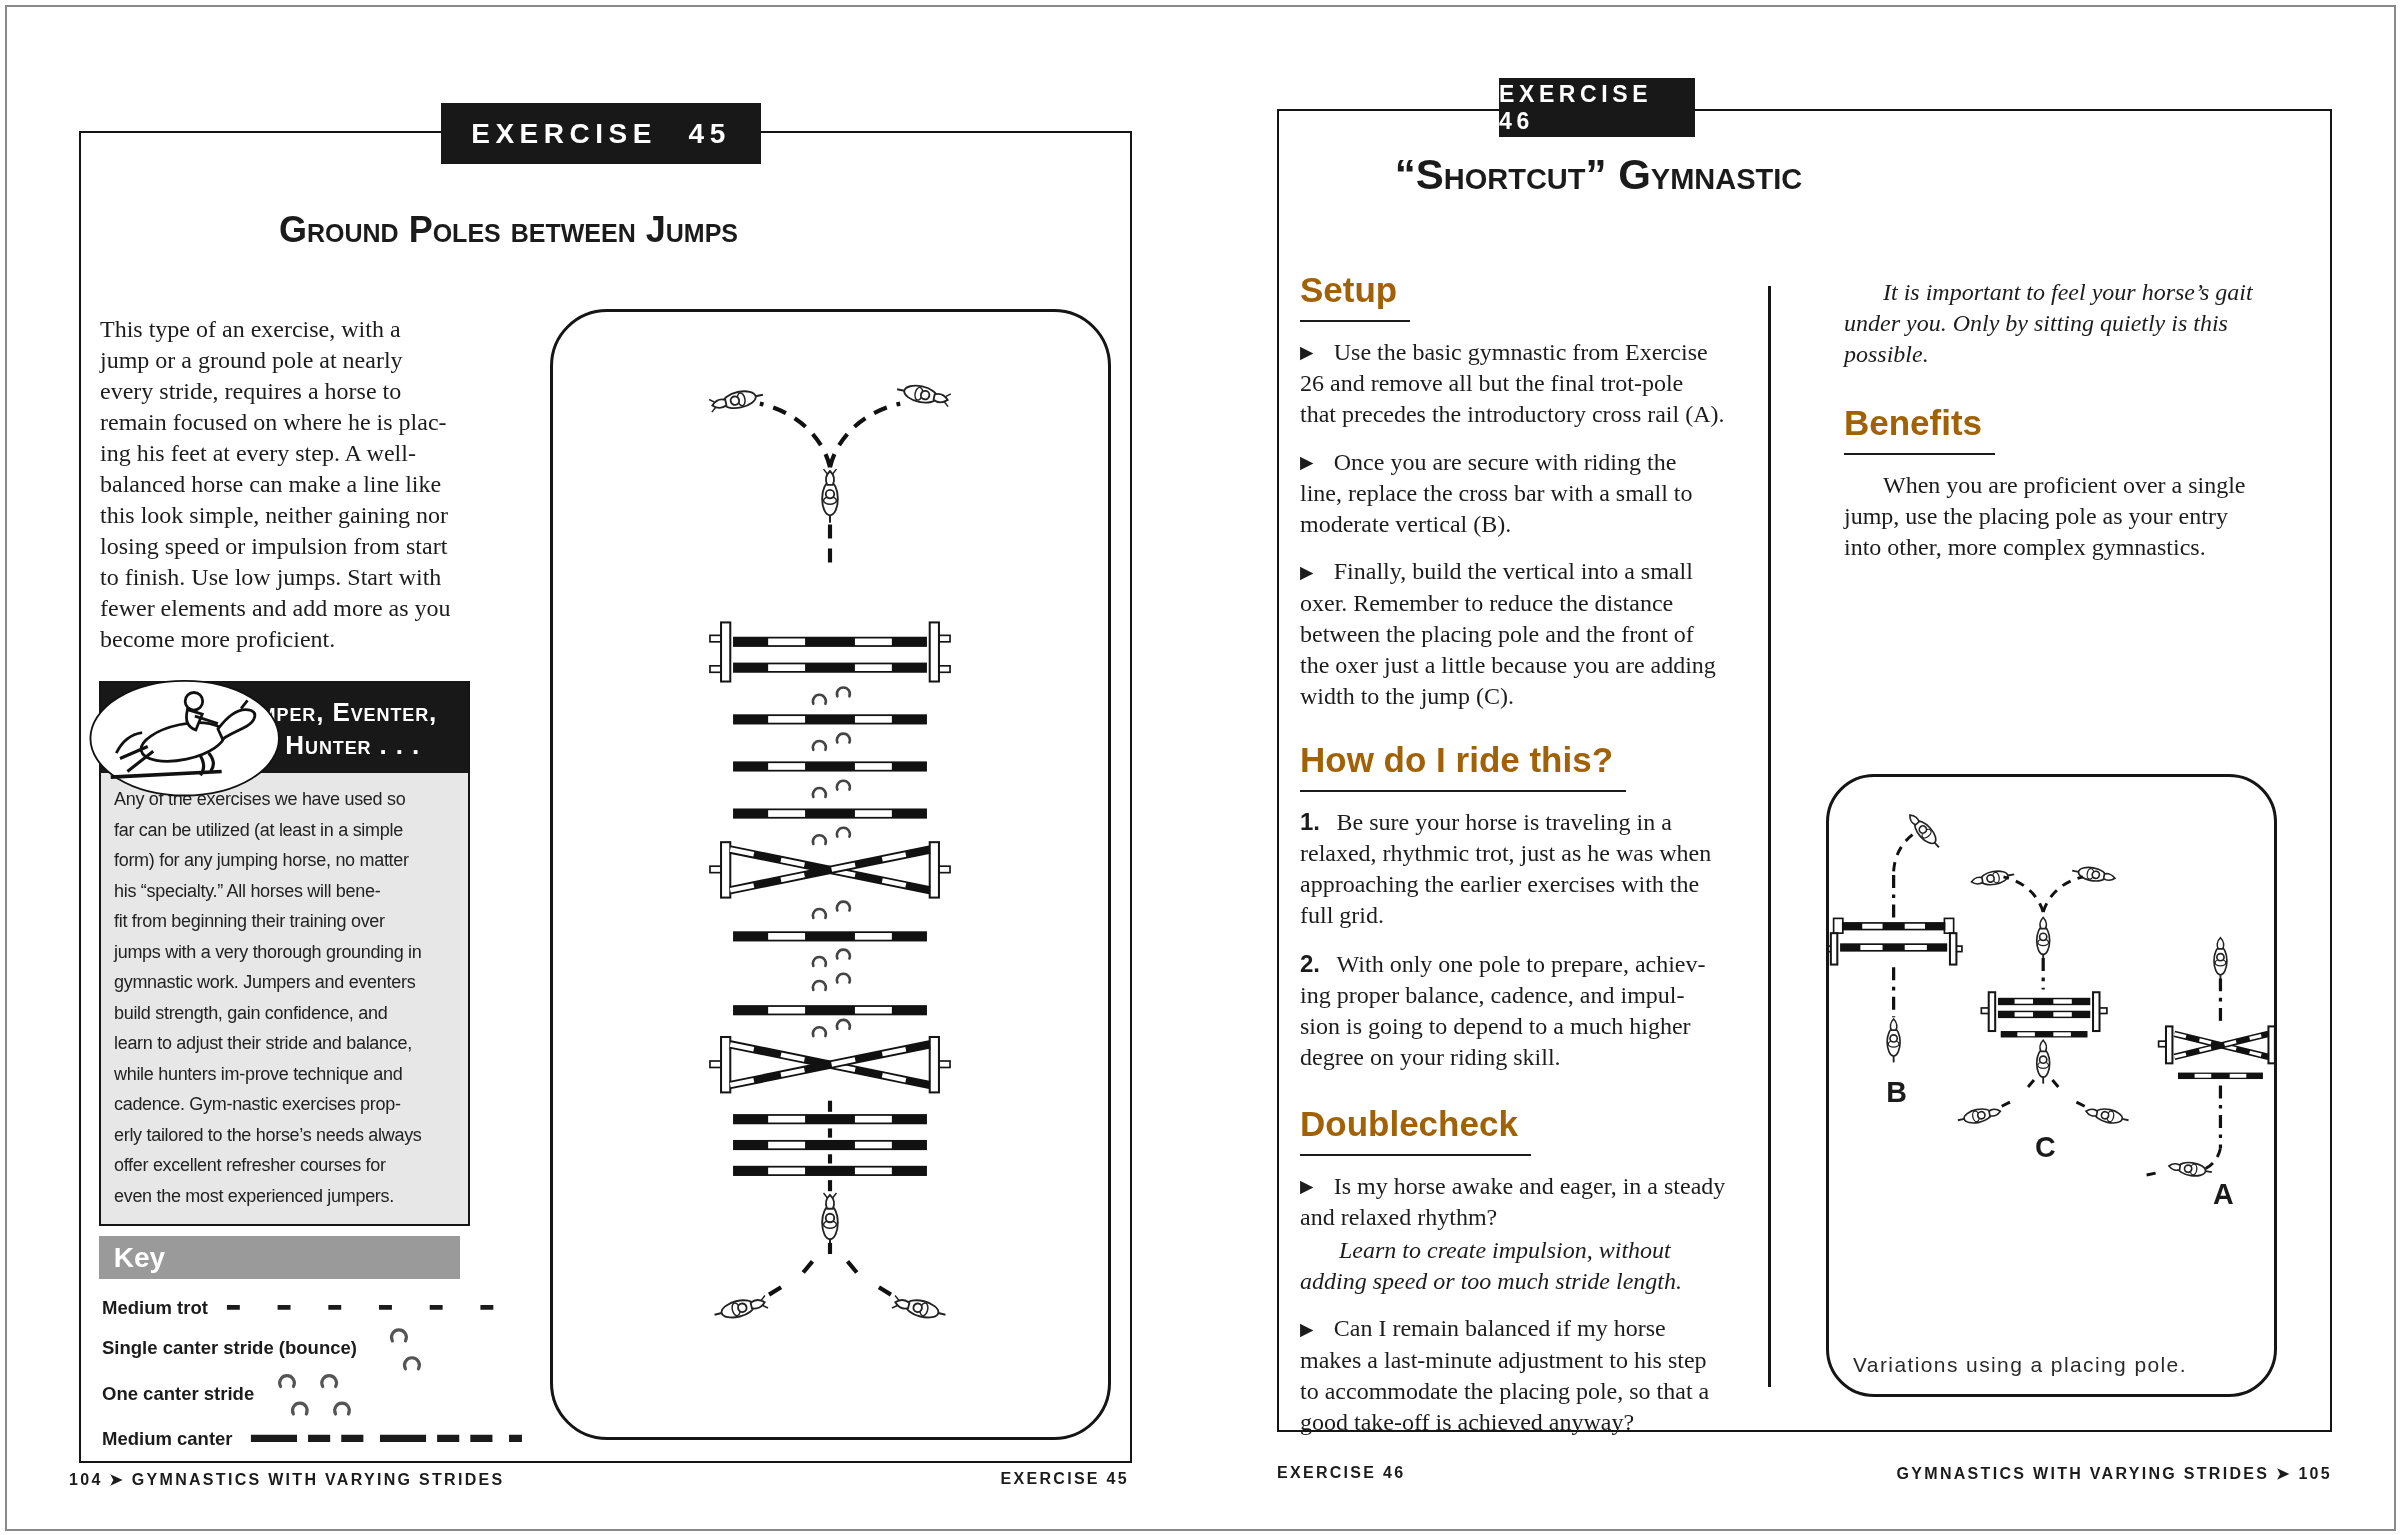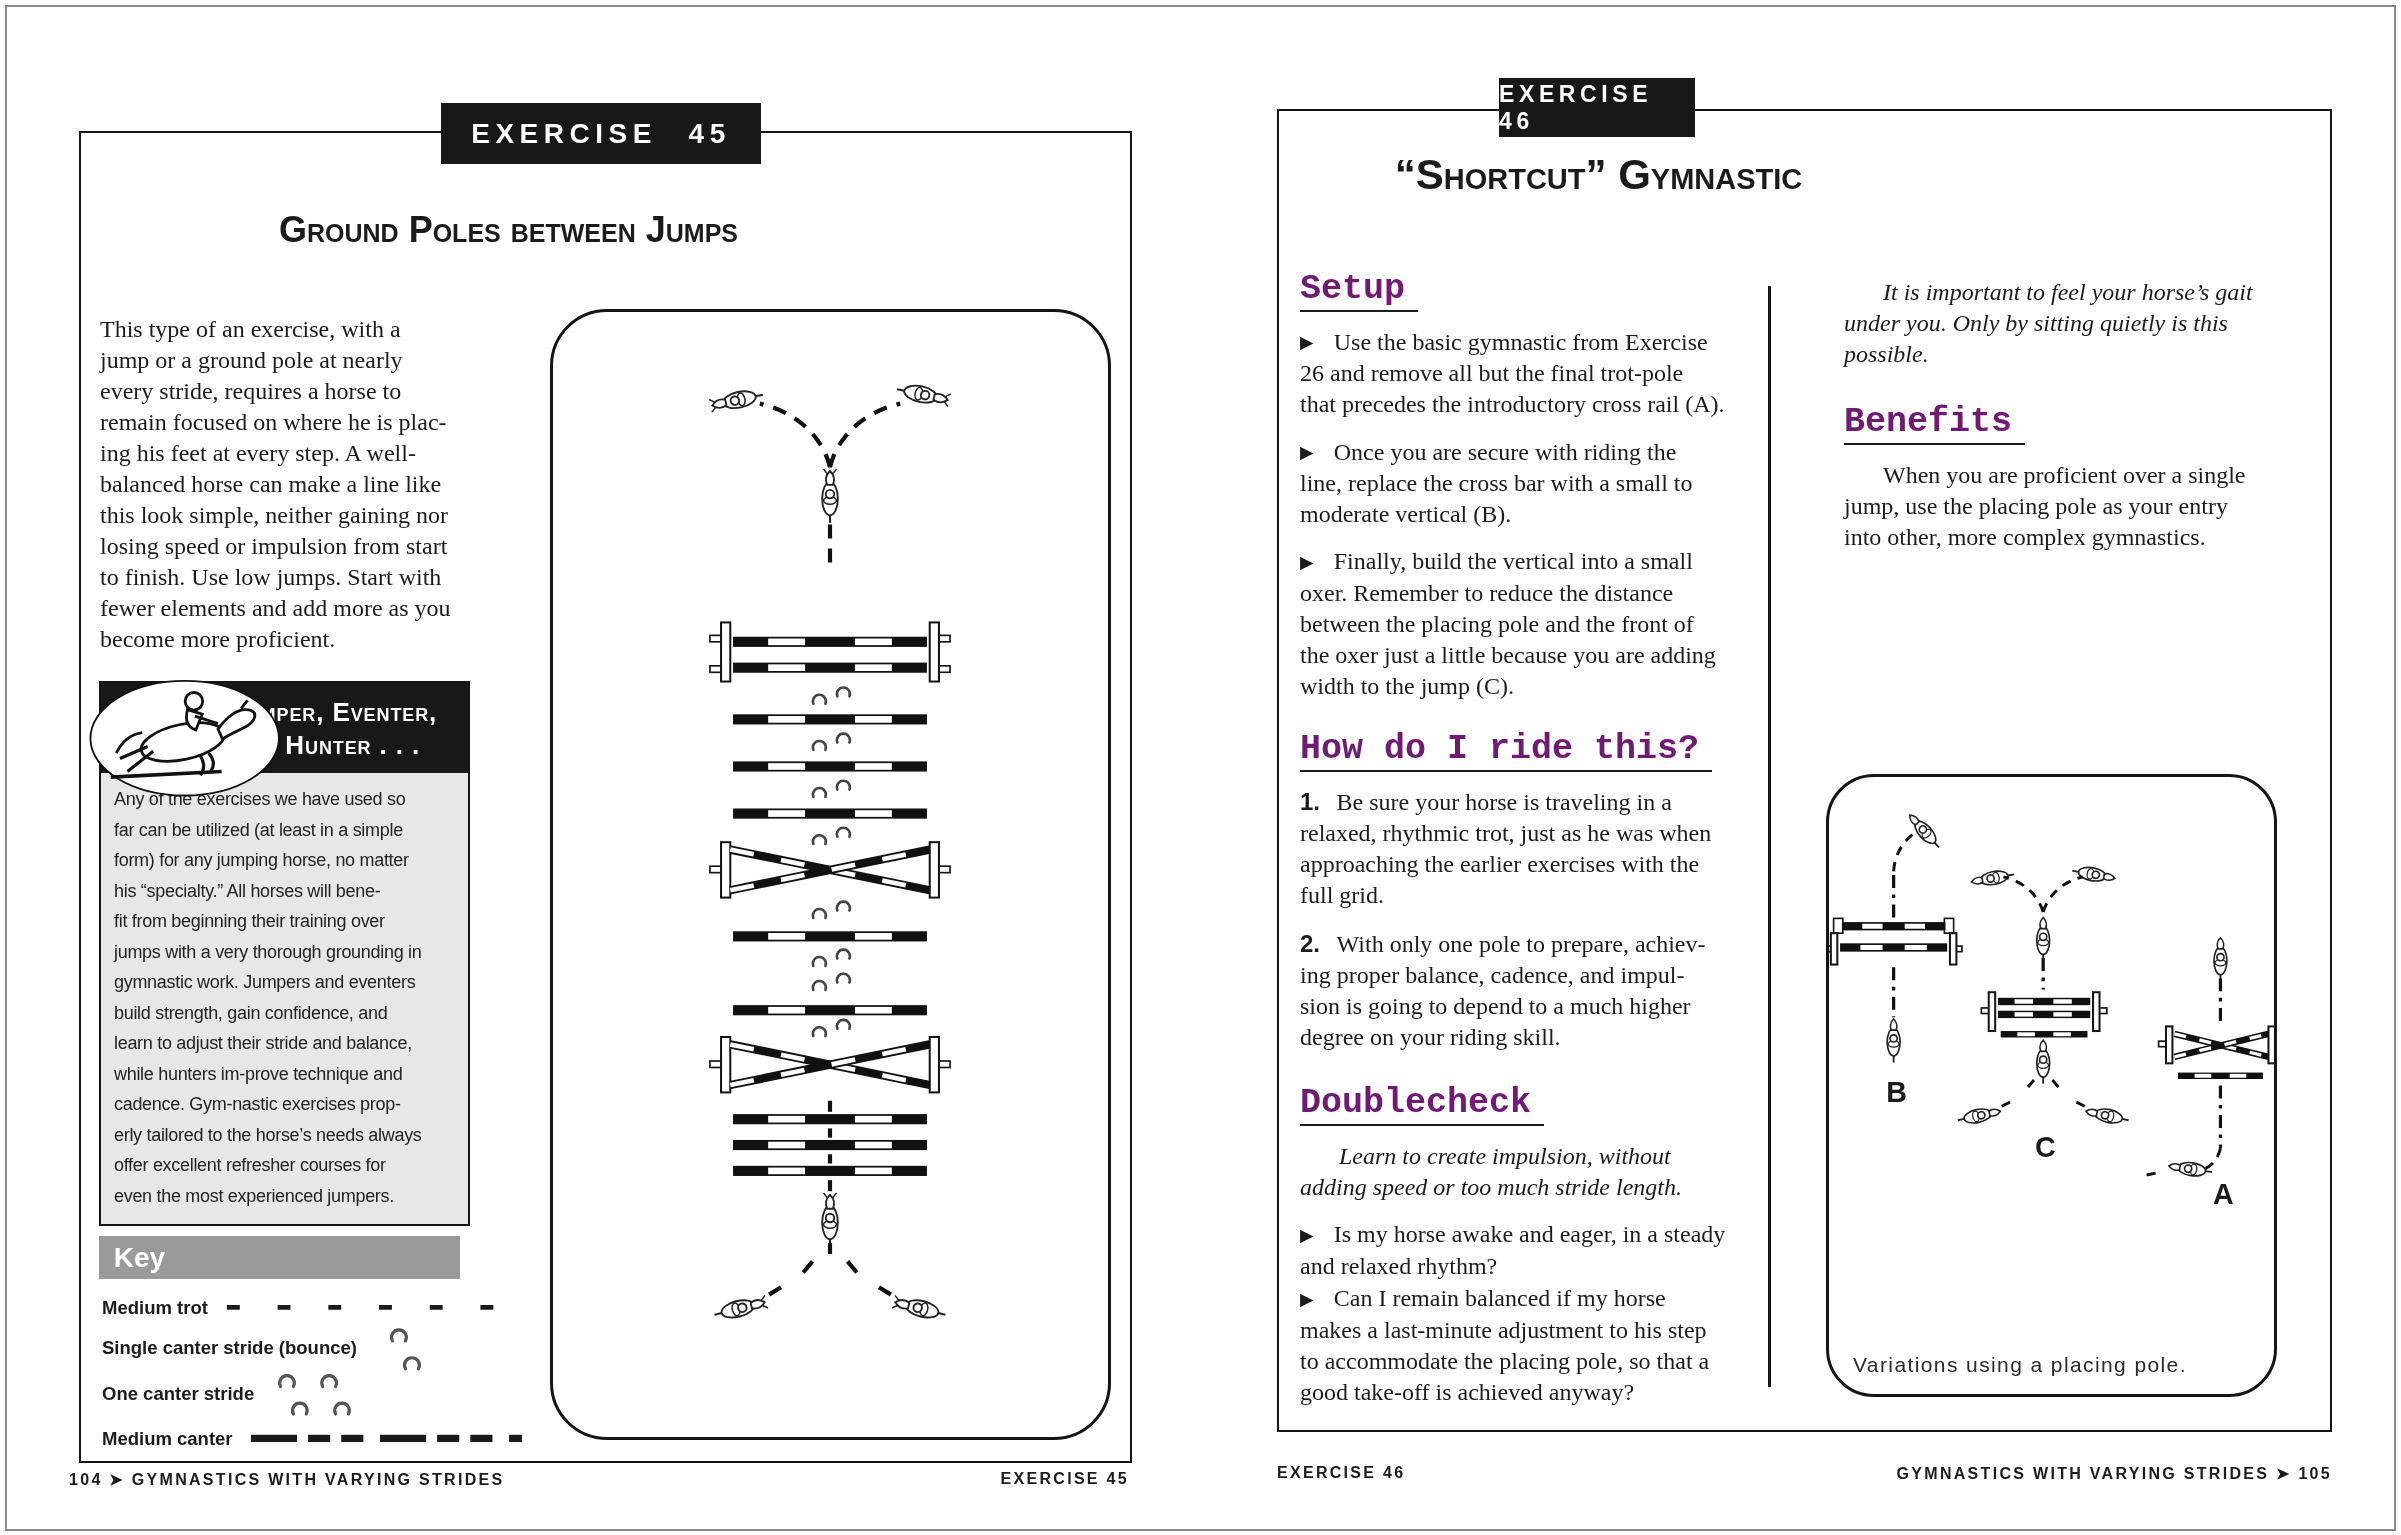--- a/index.html
+++ b/index.html
@@ -11,22 +11,22 @@
   .serif{font-family:"Liberation Serif",serif;font-size:24px;line-height:31px;color:#1c1c1c;}
   
   .pageBorder{position:absolute;border:2.8px solid #151515;box-sizing:border-box;background:transparent;}
   
   .badge{position:absolute;background:#181818;color:#fff;display:flex;align-items:center;justify-content:center;
          font-family:"Liberation Sans",sans-serif;font-weight:bold;letter-spacing:5.5px;word-spacing:18.5px;z-index:5;}
   
   .pageTitle{position:absolute;text-align:center;font-family:"Liberation Sans",sans-serif;font-weight:bold;
              font-variant:small-caps;letter-spacing:0px;color:#1b1b1b;}
   
-  .h-ul{display:inline-block;font-family:Liberation Mono, monospace;font-weight:bold;font-size:35px;
-        color:#701a75;border-bottom:2.8px solid #1b1b1b;padding:0 13px 1px 0;margin:0 0 14.8px 0;line-height:39px;}
+  .h-ul{display:inline-block;font-family:Liberation Sans, sans-serif;font-weight:bold;font-size:35px;
+        color:#a16207;border-bottom:2.8px solid #1b1b1b;padding:0 13px 11px 0;margin:0 0 14.8px 0;line-height:39px;}
   .bullet-p{margin:0 0 16.6px 0;}
   .tri{display:inline-block;font-family:"DejaVu Sans",sans-serif;font-size:17.5px;vertical-align:1.8px;margin-right:20.3px;}
   .numb{font-family:"Liberation Sans",sans-serif;font-weight:bold;font-size:24px;margin-right:16.6px;}
   .ital{font-style:italic;}
   .ind{text-indent:39px;}
   
   .sidebar{position:absolute;border:2.8px solid #151515;background:#e7e7e7;box-sizing:border-box;}
   .sidebar-head{position:relative;height:90px;background:#181818;}
   .sidebar-head-text{position:absolute;right:9.2px;top:13px;width:249px;text-align:center;color:#ffffff;
       font-family:"Liberation Sans",sans-serif;font-weight:bold;font-variant:small-caps;font-size:26px;line-height:33px;letter-spacing:0.9px;}
@@ -302,26 +302,26 @@
 full grid.</span>
     </div>
     <div class="serif bullet-p" style="margin-bottom:31px;margin-top:8px;">
       <span class="numb">2.</span><span class="pre">With only one pole to prepare, achiev-
 ing proper balance, cadence, and impul-
 sion is going to depend to a much higher
 degree on your riding skill.</span>
     </div>
 
     <div class="h-ul">Doublecheck</div>
-    <div class="serif ital ind pre" style="margin-bottom:16.6px;">Learn to create impulsion, without
-adding speed or too much stride length.</div>
     <div class="serif" style="margin-bottom:1.8px;">
       <span class="tri">▶</span><span class="pre">Is my horse awake and eager, in a steady
 and relaxed rhythm?</span>
     </div>
+    <div class="serif ital ind pre" style="margin-bottom:16.6px;">Learn to create impulsion, without
+adding speed or too much stride length.</div>
     <div class="serif">
       <span class="tri">▶</span><span class="pre">Can I remain balanced if my horse
 makes a last-minute adjustment to his step
 to accommodate the placing pole, so that a
 good take-off is achieved anyway?</span>
     </div>
   </div>
 
   <div class="abs" style="left:1844px;top:277px;width:454px;">
     <div class="serif ital ind pre" style="margin-bottom:33px;">It is important to feel your horse’s gait

